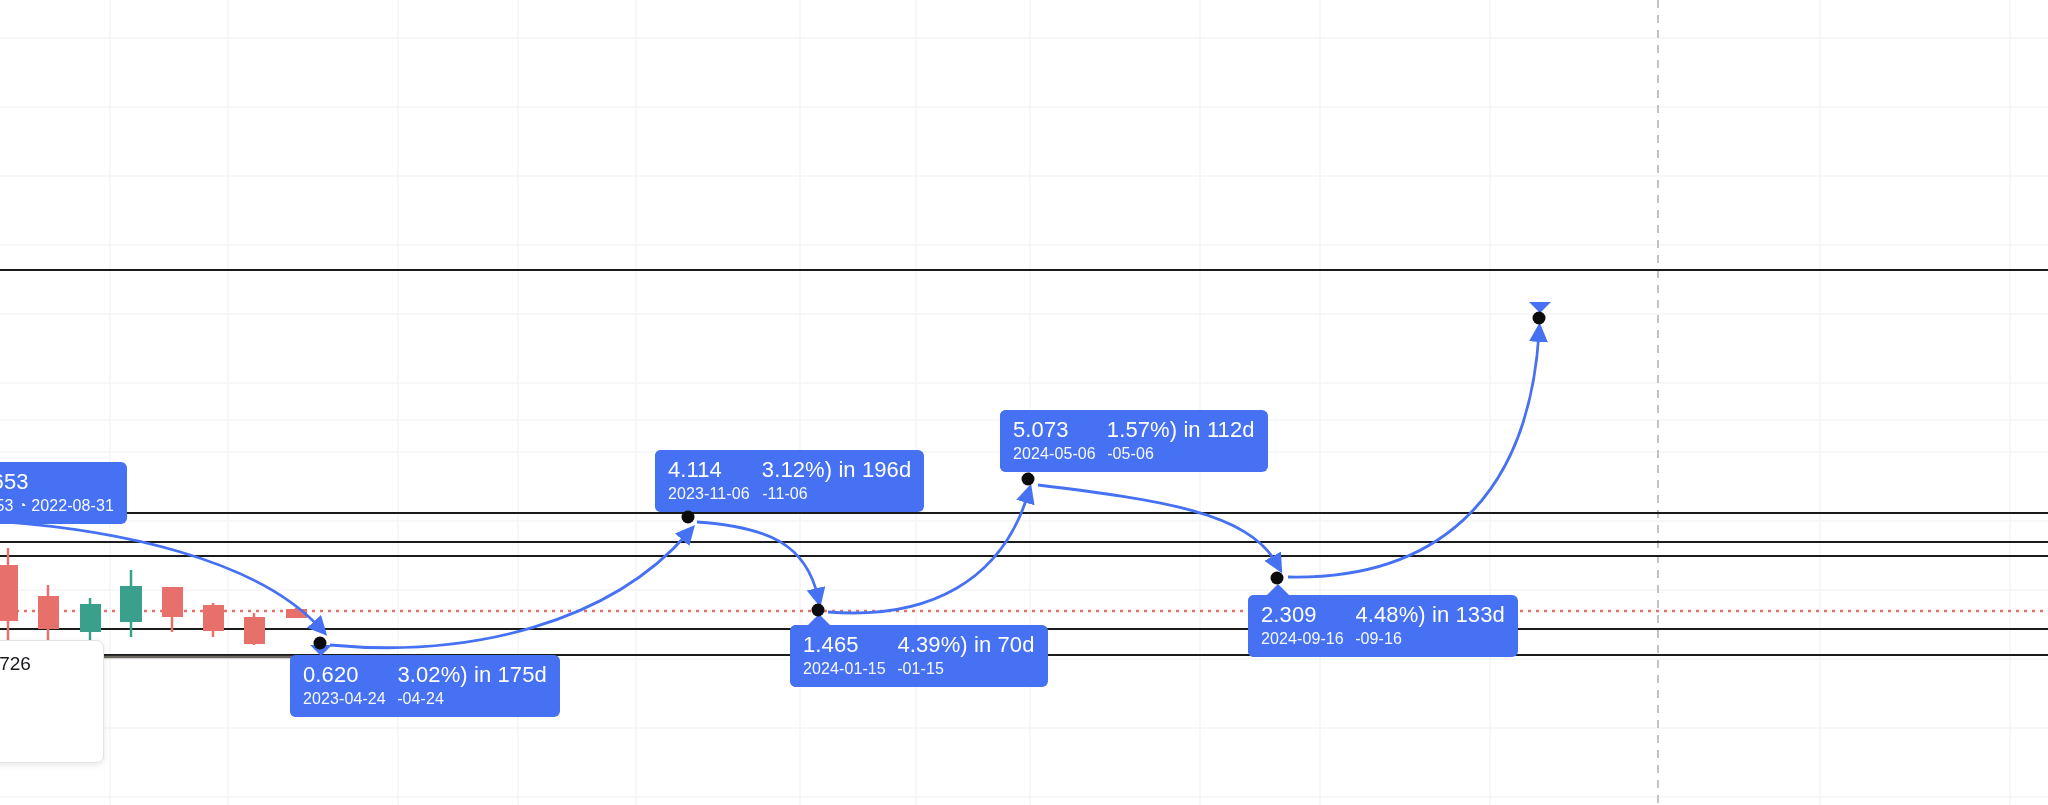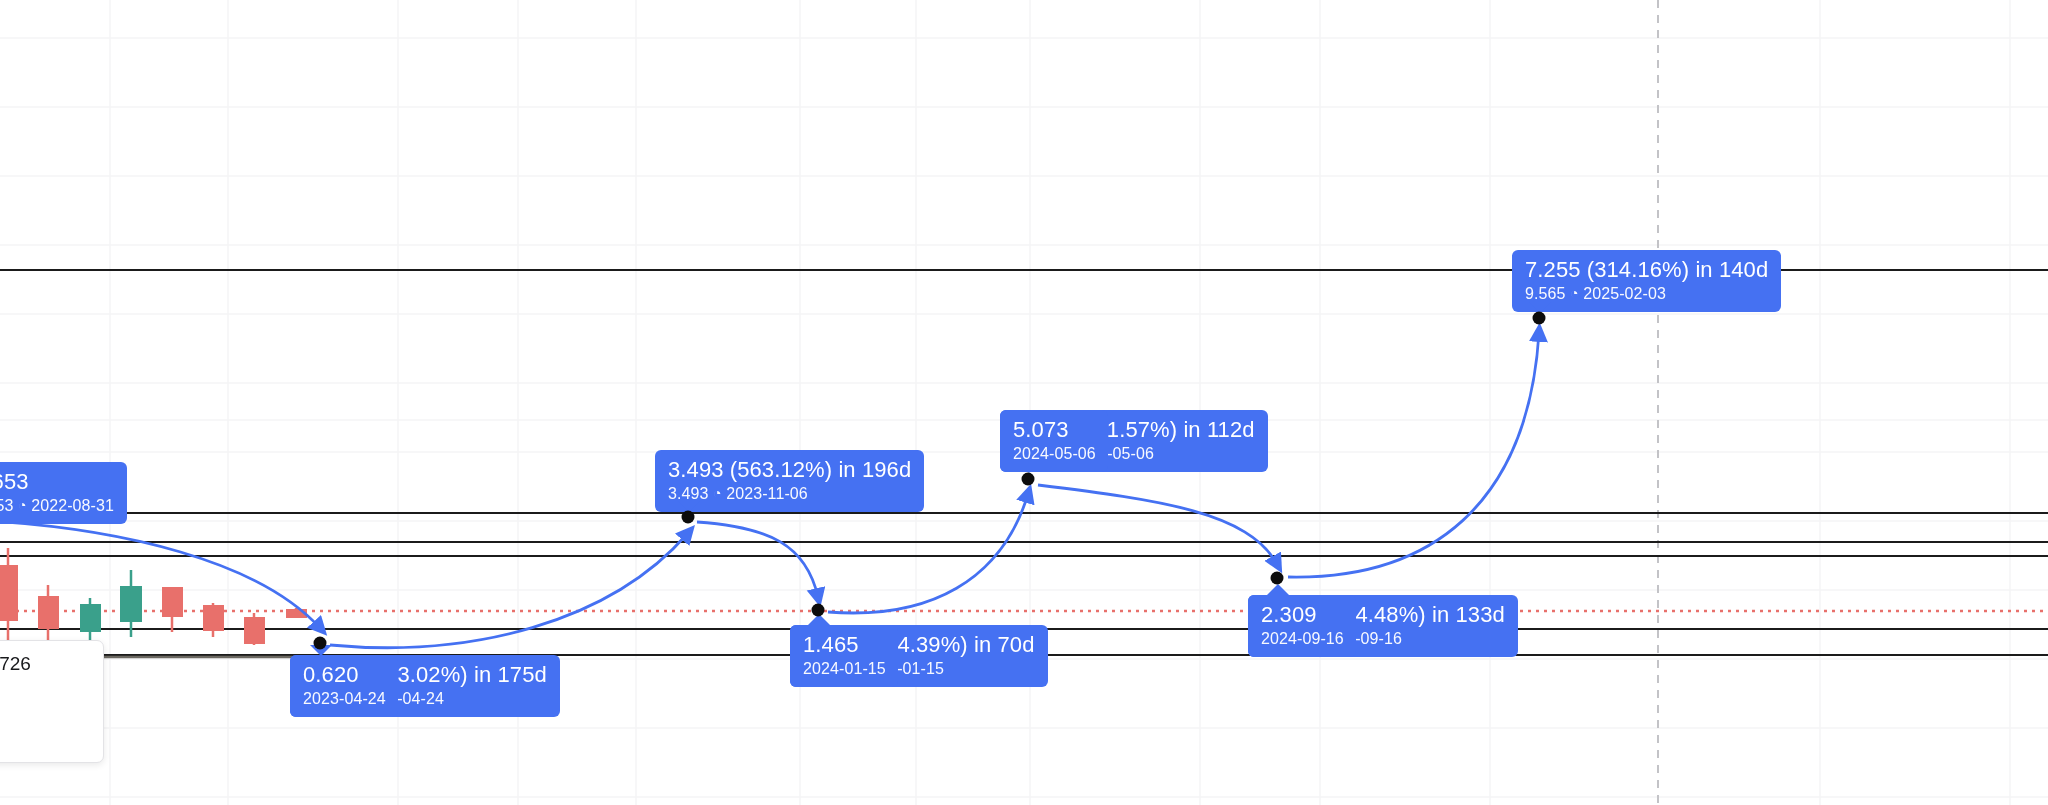--- a/index.html
+++ b/index.html
@@ -190,20 +190,24 @@
   <div class="tip" style="left:310px; top:645px;"></div>
 
   <div class="anno under" style="left:655px; top:450px;">
     <div class="l1">3.493 (563.12%) in 196d</div>
     <div class="l2">
       <span>3.493</span>
       <span class="clock">◔</span>
       <span>2023-11-06</span>
     </div>
   </div>
+  <div class="anno ghost" style="left:655px; top:450px;">
+    <div class="l1">4.114</div>
+    <div class="l2">2023-11-06</div>
+  </div>
   <div class="tip" style="left:678px; top:501px;"></div>
 
   <div class="anno under" style="left:790px; top:625px;">
     <div class="l1">1.465 (−64.39%) in 70d</div>
     <div class="l2">
       <span>1.465</span>
       <span class="clock">◔</span>
       <span>2024-01-15</span>
     </div>
   </div>
@@ -234,28 +238,20 @@
       <span class="clock">◔</span>
       <span>2024-09-16</span>
     </div>
   </div>
   <div class="anno ghost" style="left:1248px; top:595px;">
     <div class="l1">2.309</div>
     <div class="l2">2024-09-16</div>
   </div>
   <div class="tip up" style="left:1267px; top:584px;"></div>
 
-  <div class="anno" style="left:1512px; top:250px;">
-    <div class="l1">7.255 (314.16%) in 140d</div>
-    <div class="l2">
-      <span>9.565</span>
-      <span class="clock">◔</span>
-      <span>2025-02-03</span>
-    </div>
-  </div>
   <div class="tip" style="left:1529px; top:302px;"></div>
 
   <div class="ohlc-box" style="left:-66px; top:640px; width:170px;">
     <div>%) −2726</div>
     <div>21d</div>
     <div>38M</div>
     <div class="accent">1</div>
   </div>
 
 </div>

